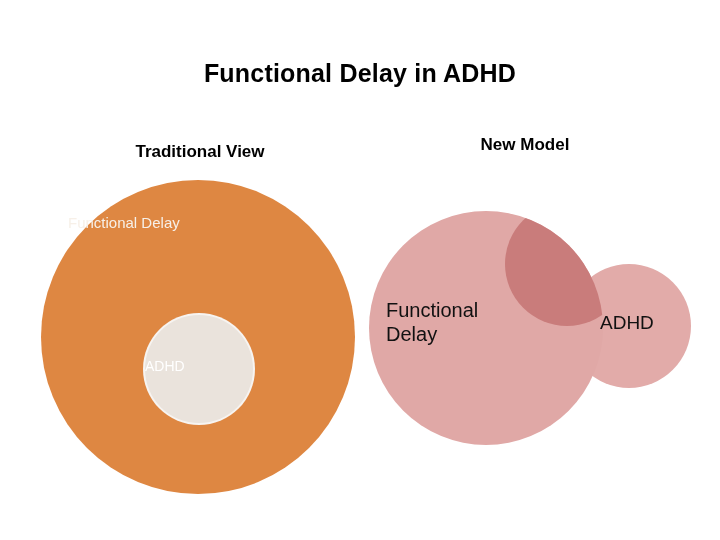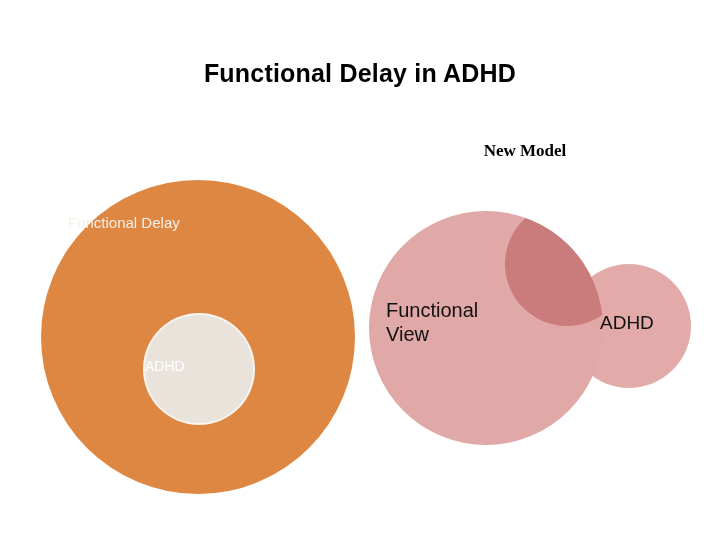--- a/index.html
+++ b/index.html
@@ -37,21 +37,21 @@
   .col-heading {
     position: absolute;
     font-size: 17px;
     font-weight: bold;
     color: #000000;
     text-align: center;
     line-height: 1.1;
     white-space: nowrap;
   }
   .col-heading.left  { left: 60px;  top: 143px; width: 280px; }
-  .col-heading.right { left: 395px; top: 142px; width: 260px; font-family: Liberation Serif, serif; }
+  .col-heading.right { left: 395px; top: 136px; width: 260px; }
 
   
   .circle {
     position: absolute;
     border-radius: 50%;
   }
 
   
   .circle-outer-orange {
     left: 41px;
@@ -138,35 +138,36 @@
     text-align: left;
   }
 </style>
 </head>
 <body>
 
 <div id="slide">
 
   <div class="slide-title">Functional Delay in ADHD</div>
 
+  <div class="col-heading left">Traditional View</div>
 
   <div class="col-heading right">New Model</div>
 
   <div class="circle circle-outer-orange"></div>
 
   <div class="label-on-circle label-fd-orange">Functional Delay</div>
 
   <div class="circle circle-inner-beige"></div>
 
   <div class="label-on-circle label-adhd-beige">ADHD</div>
 
   <div class="circle circle-adhd-pink"></div>
 
   <div class="circle circle-fd-pink"></div>
 
   <div class="circle overlap-lens"></div>
 
   <div class="label-on-circle label-fd-pink">Functional
-View</div>
+Delay</div>
 
   <div class="label-on-circle label-adhd-pink">ADHD</div>
 
 </div>
 
 </body></html>

